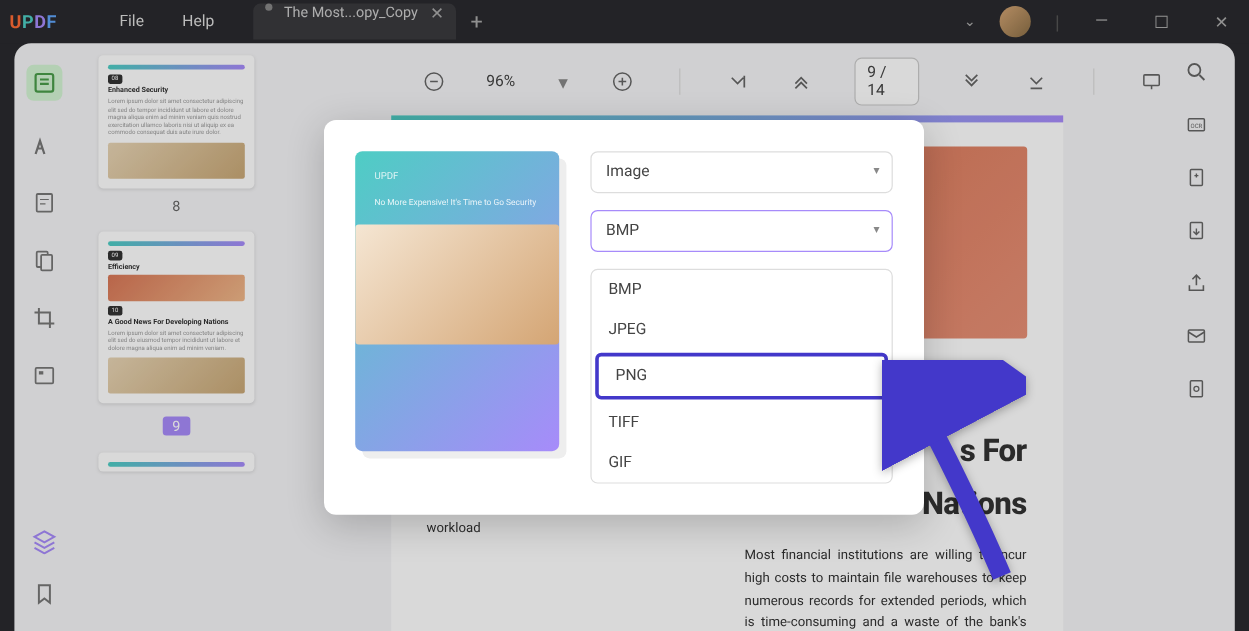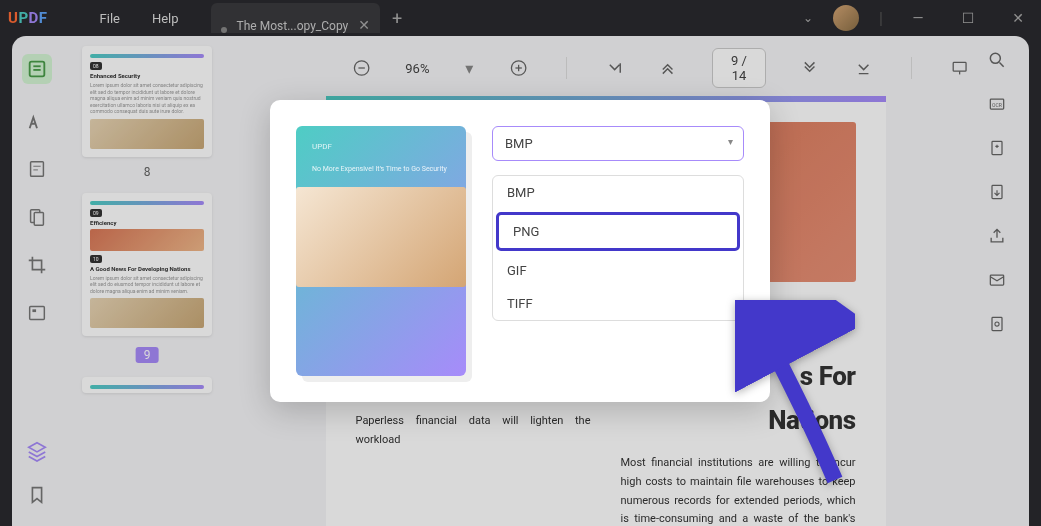--- a/index.html
+++ b/index.html
@@ -4,21 +4,21 @@
 <style>
 * { margin:0; padding:0; box-sizing:border-box; font-family:-apple-system,BlinkMacSystemFont,'Segoe UI',Roboto,sans-serif; }
 body { width:1041px; height:526px; background:#2a2a2e; overflow:hidden; position:relative; }
 
 
 .titlebar { height:36px; background:#2a2a2e; display:flex; align-items:center; padding:0 8px; }
 .logo { font-weight:700; font-size:15px; letter-spacing:0.5px; }
 .logo .l1{color:#ff6b35}.logo .l2{color:#4ecdc4}.logo .l3{color:#a78bfa}.logo .l4{color:#60a5fa}
 .menu { display:flex; gap:8px; margin-left:40px; }
 .menu-item { color:#ddd; font-size:13px; padding:4px 12px; cursor:pointer; }
-.tab { margin-left:20px; background:#3a3a3e; border-radius:6px 6px 0 0; display:flex; align-items:flex-end; padding:0 10px; height:30px; gap:10px; }
+.tab { margin-left:20px; background:#3a3a3e; border-radius:6px 6px 0 0; display:flex; align-items:flex-start; padding:0 10px; height:30px; gap:10px; }
 .tab-dot { width:6px; height:6px; border-radius:50%; background:#888; }
 .tab-title { color:#ccc; font-size:12px; }
 .tab-close { color:#aaa; font-size:14px; cursor:pointer; }
 .tab-add { color:#aaa; margin-left:12px; font-size:18px; cursor:pointer; }
 .win-ctrl { margin-left:auto; display:flex; align-items:center; gap:20px; }
 .chevron-down { color:#aaa; font-size:12px; cursor:pointer; }
 .avatar { width:26px; height:26px; border-radius:50%; background:linear-gradient(135deg,#d4a574,#8b6f47); }
 .win-btn { color:#aaa; font-size:14px; width:30px; text-align:center; cursor:pointer; }
 
 
@@ -41,21 +41,21 @@
 .thumb-img { height:30px; background:linear-gradient(135deg,#e8d5b5,#c9a876); border-radius:2px; margin-top:4px; }
 .thumb-img2 { height:22px; background:linear-gradient(135deg,#d97757,#f0b88a); border-radius:2px; margin-top:3px; }
 .page-num { text-align:center; font-size:12px; color:#666; margin-bottom:14px; }
 .page-num.current { background:#a78bfa; color:#fff; display:inline-block; padding:1px 8px; border-radius:3px; margin-left:50%; transform:translateX(-50%); }
 
 
 .topctrl { position:absolute; top:14px; left:340px; right:60px; height:36px; display:flex; align-items:center; gap:34px; }
 .tc-ic { width:20px; height:20px; cursor:pointer; color:#555; display:flex; align-items:center; justify-content:center; }
 .zoom { font-size:13px; color:#444; }
 .divider { width:1px; height:22px; background:#ddd; margin:0 4px; }
-.page-input { border:1px solid #ccc; border-radius:6px; padding:4px 10px; font-size:13px; color:#444; background:#fff;text-align:center; }
+.page-input { border:1px solid #ccc; border-radius:6px; padding:4px 10px; font-size:13px; color:#444; background:#fff; }
 
 
 .rbar { position:absolute; right:12px; top:14px; width:40px; display:flex; flex-direction:column; align-items:center; gap:24px; }
 .rbar-ic { width:20px; height:20px; cursor:pointer; color:#666; display:flex; align-items:center; justify-content:center; }
 
 
 .docview { position:absolute; left:230px; right:60px; top:60px; bottom:0; overflow:hidden; }
 .doc-page { background:#fff; margin:0 auto; width:560px; padding:30px; font-size:11px; color:#333; line-height:1.7; }
 .doc-hdr { height:6px; background:linear-gradient(90deg,#4ecdc4,#a78bfa); margin:-30px -30px 20px -30px; }
 .doc-img-right { float:right; width:240px; height:160px; background:linear-gradient(135deg,#d97757,#e89076); border-radius:3px; margin-left:20px; }
@@ -306,26 +306,28 @@
 <div class="modal">
   <div class="preview-stack">
     <div class="preview-bg"></div>
     <div class="preview">
       <div class="preview-brand">UPDF</div>
       <div class="preview-sub">No More Expensive! It's Time to Go Security</div>
       <div class="preview-photo"></div>
     </div>
   </div>
   <div class="modal-right">
+    <div class="select">Image</div>
     <div class="select open">BMP</div>
     <div class="dropdown">
       <div class="dd-item">BMP</div>
+      <div class="dd-item">JPEG</div>
       <div class="dd-item hl">PNG</div>
+      <div class="dd-item">TIFF</div>
       <div class="dd-item">GIF</div>
-      <div class="dd-item">TIFF</div>
     </div>
   </div>
 </div>
 
 <div class="arrow-ann">
   <svg width="120" height="190" viewBox="0 0 120 190">
     <defs>
         <marker id="ah" markerWidth="12" markerHeight="12" refX="3" refY="6" orient="auto">
           <path d="M0 0 L12 6 L0 12 Z" fill="#4338ca"></path>
         </marker>

